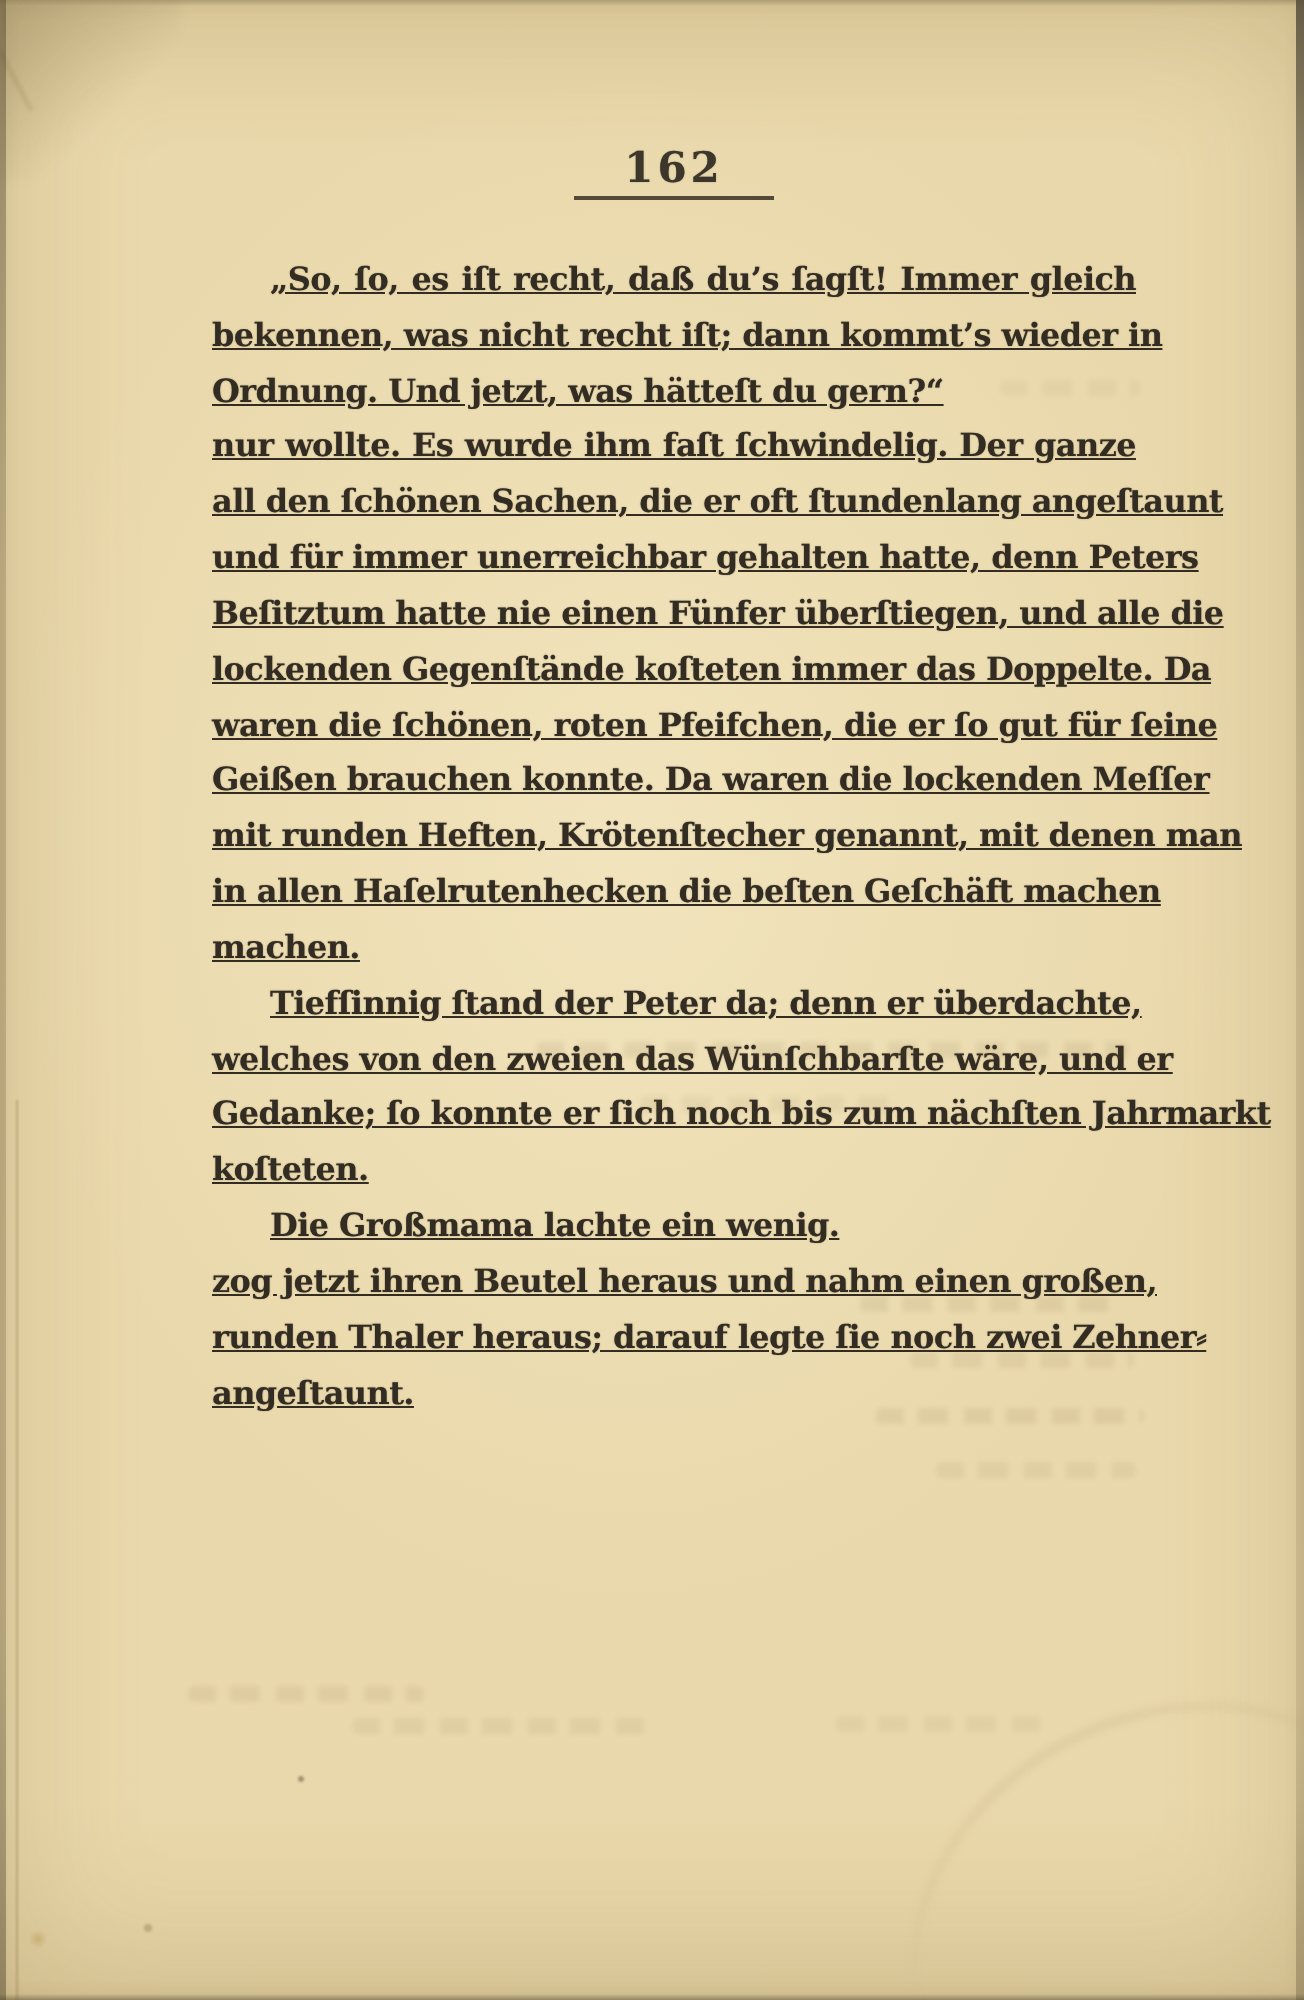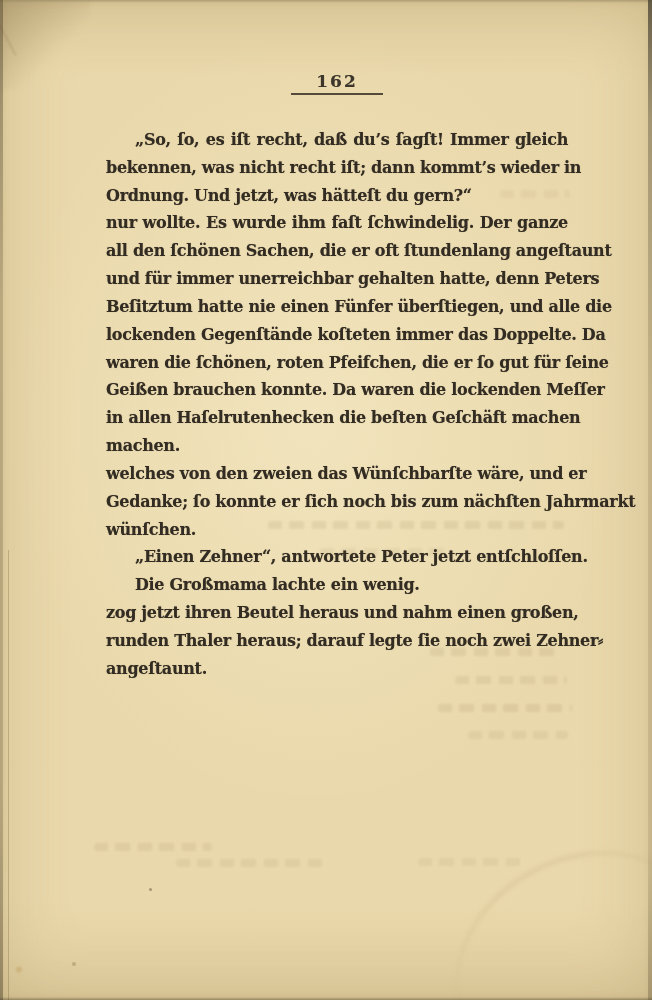--- a/index.html
+++ b/index.html
@@ -17,21 +17,21 @@
       linear-gradient(180deg, rgba(214,191,140,0.25) 0%, rgba(236,220,175,0.05) 8%, rgba(236,220,175,0.05) 90%, rgba(205,182,132,0.28) 100%);
     box-shadow: inset 0 0 70px rgba(125,98,52,0.22), inset 0 0 10px rgba(108,86,46,0.18);
   }
   
   .header {
     position: absolute; left: 106px; top: 71px; width: 462px;
     text-align: center;
   }
   .page-number {
     display: inline-block;
-    font-size: 17px; font-weight: 700; letter-spacing: 2px;
+    font-size: 21px; font-weight: 700; letter-spacing: 2px;
     color: #3d362b;
     padding: 0 25px 2px 25px;
     border-bottom: 2px solid rgba(58,48,36,0.85);
     text-shadow: 0 0 0.6px rgba(61,54,43,0.55);
   }
   
   .text-block {
     position: absolute; left: 106px; top: 126px; width: 462px;
     font-size: 16px; font-weight: 700;
     letter-spacing: -0.3px;
@@ -114,37 +114,38 @@
 </style>
 </head>
 <body style="background: rgb(233, 216, 171);">
 
 <div class="page">
 
   <div class="header">
     <span class="page-number">162</span>
   </div>
 
-  <main class="text-block" id="text-block" style="color: rgb(51, 44, 34);">
+  <main class="text-block" id="text-block" style="color: rgb(51, 44, 34); text-decoration: underline;">
       <div class="line indent">„So, ſo, es iſt recht, daß du’s ſagſt!  Immer gleich</div>
       <div class="line">bekennen, was nicht recht iſt; dann kommt’s wieder in</div>
       <div class="line last">Ordnung.  Und jetzt, was hätteſt du gern?“</div>
       <div class="line">nur wollte.  Es wurde ihm faſt ſchwindelig.  Der ganze</div>
       <div class="line">all den ſchönen Sachen, die er oft ſtundenlang angeſtaunt</div>
       <div class="line">und für immer unerreichbar gehalten hatte, denn Peters</div>
       <div class="line">Beſitztum hatte nie einen Fünfer überſtiegen, und alle die</div>
       <div class="line">lockenden Gegenſtände koſteten immer das Doppelte.  Da</div>
       <div class="line">waren die ſchönen, roten Pfeifchen, die er ſo gut für ſeine</div>
       <div class="line">Geißen brauchen konnte.  Da waren die lockenden Meſſer</div>
+      <div class="line">mit runden Heften, Krötenſtecher genannt, mit denen man</div>
       <div class="line">in allen Haſelrutenhecken die beſten Geſchäft machen</div>
       <div class="line last">machen.</div>
+      <div class="line indent">Tiefſinnig ſtand der Peter da; denn er überdachte,</div>
       <div class="line">welches von den zweien das Wünſchbarſte wäre, und er</div>
       <div class="line">Gedanke; ſo konnte er ſich noch bis zum nächſten Jahrmarkt</div>
-      <div class="line last">wünſchen.</div>
-      <div class="line indent last">„Einen Zehner“, antwortete Peter jetzt entſchloſſen.</div>
+      <div class="line last">koſteten.</div>
       <div class="line indent last">Die Großmama lachte ein wenig.</div>
       <div class="line">zog jetzt ihren Beutel heraus und nahm einen großen,</div>
       <div class="line">runden Thaler heraus; darauf legte ſie noch zwei Zehner⸗</div>
       <div class="line last">angeſtaunt.</div>
     </main>
 
   <div class="corner-tl"></div>
   <div class="crease-tl"></div>
   <div class="crease-left"></div>
   <div class="crease-br"></div>

